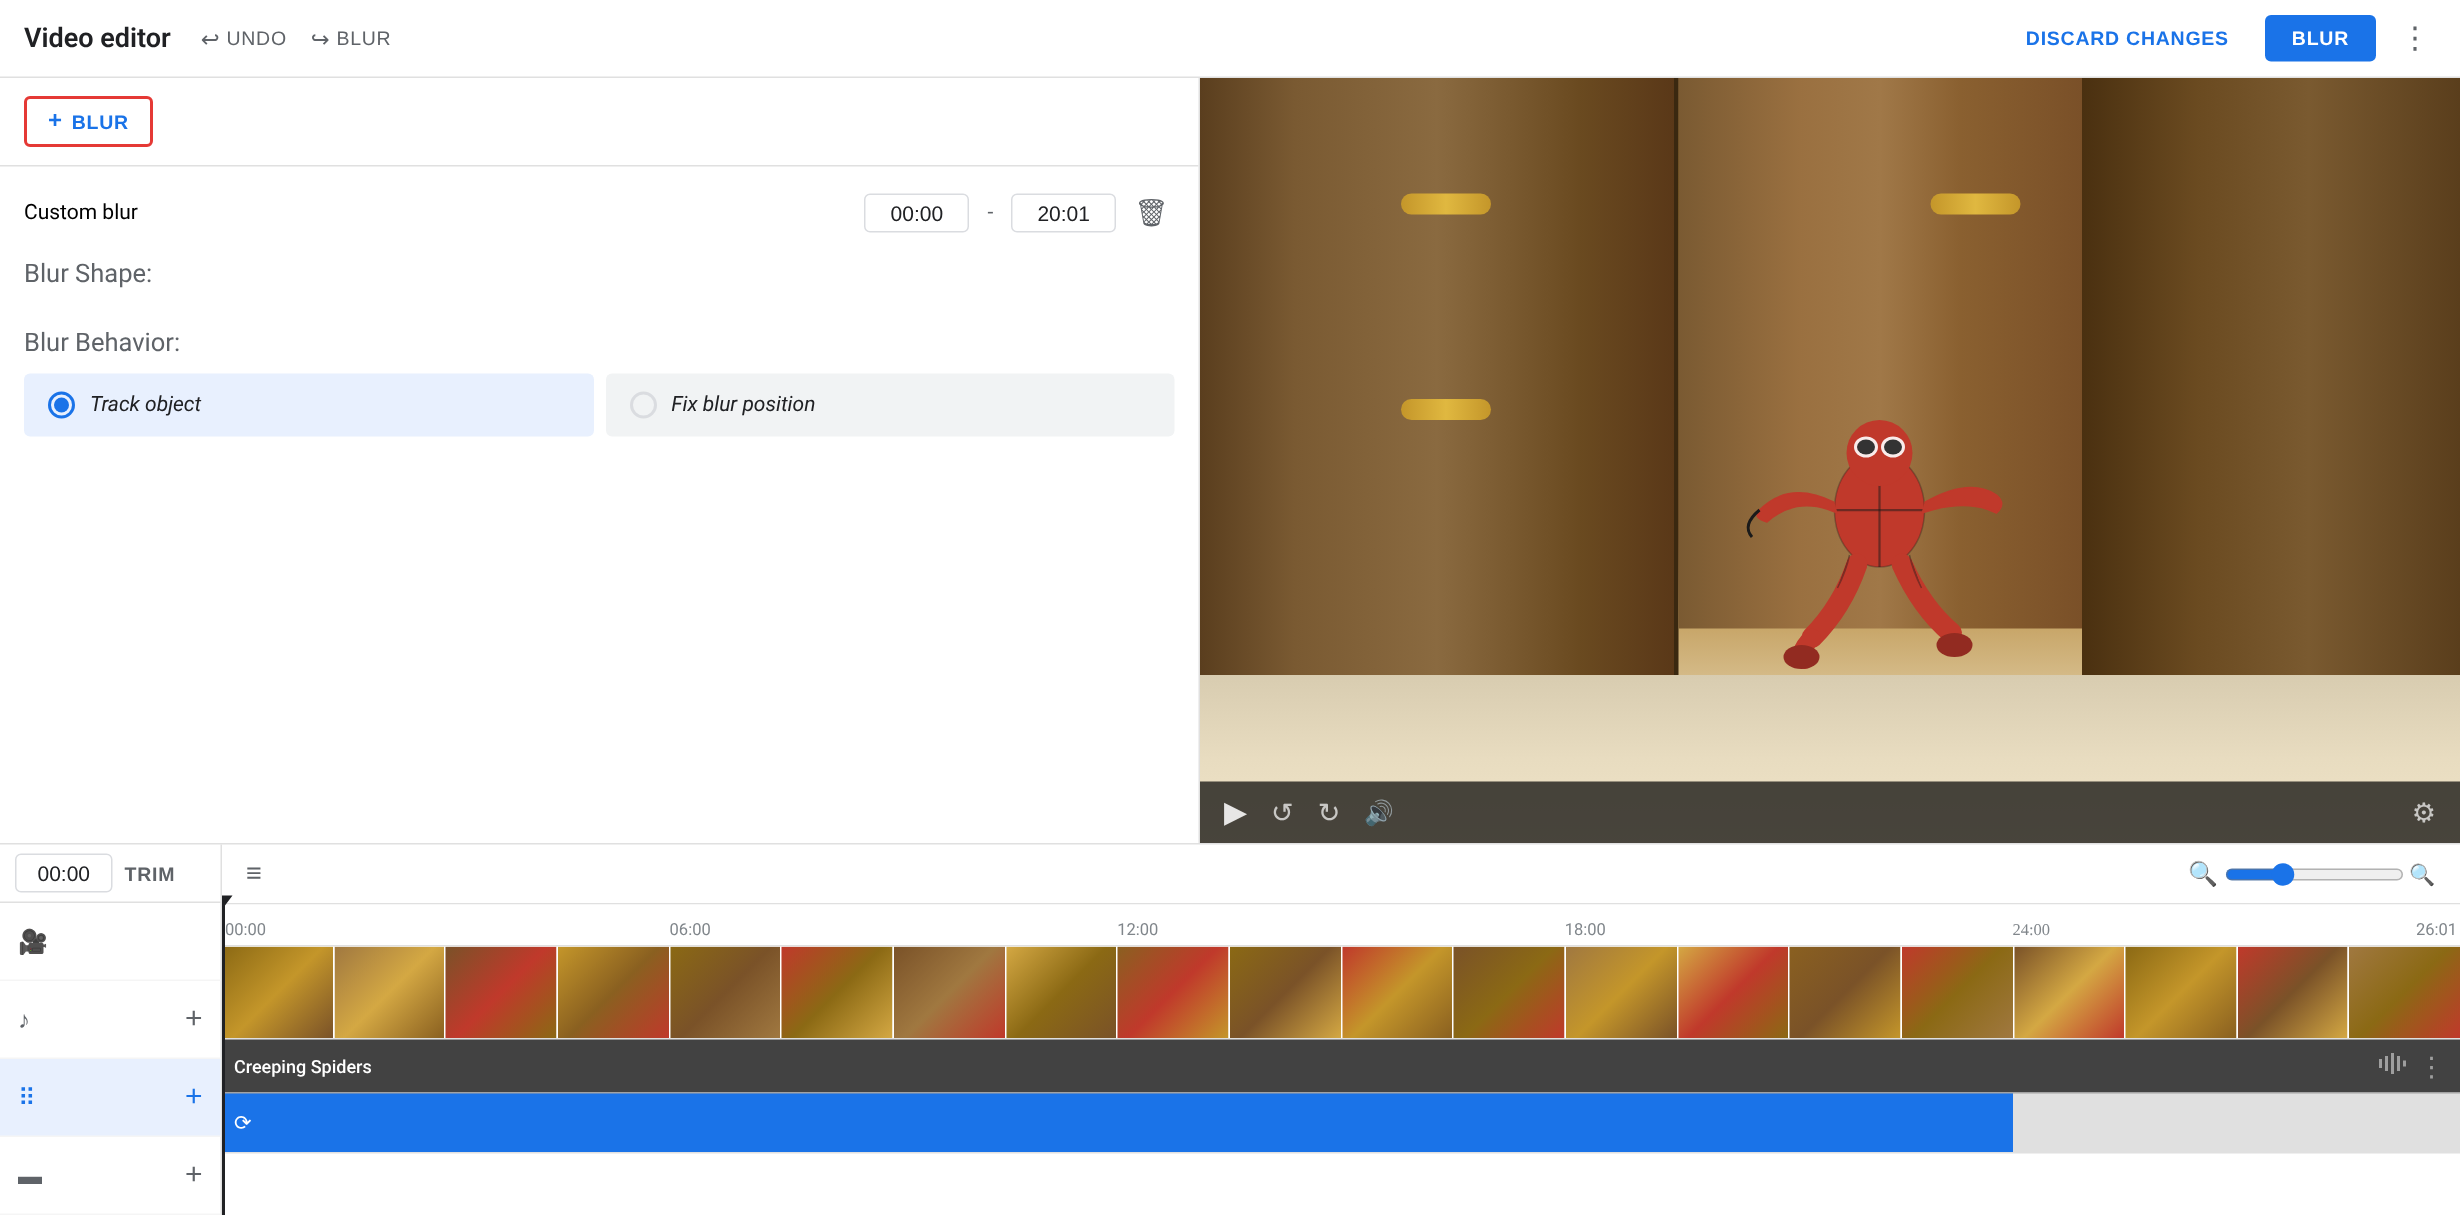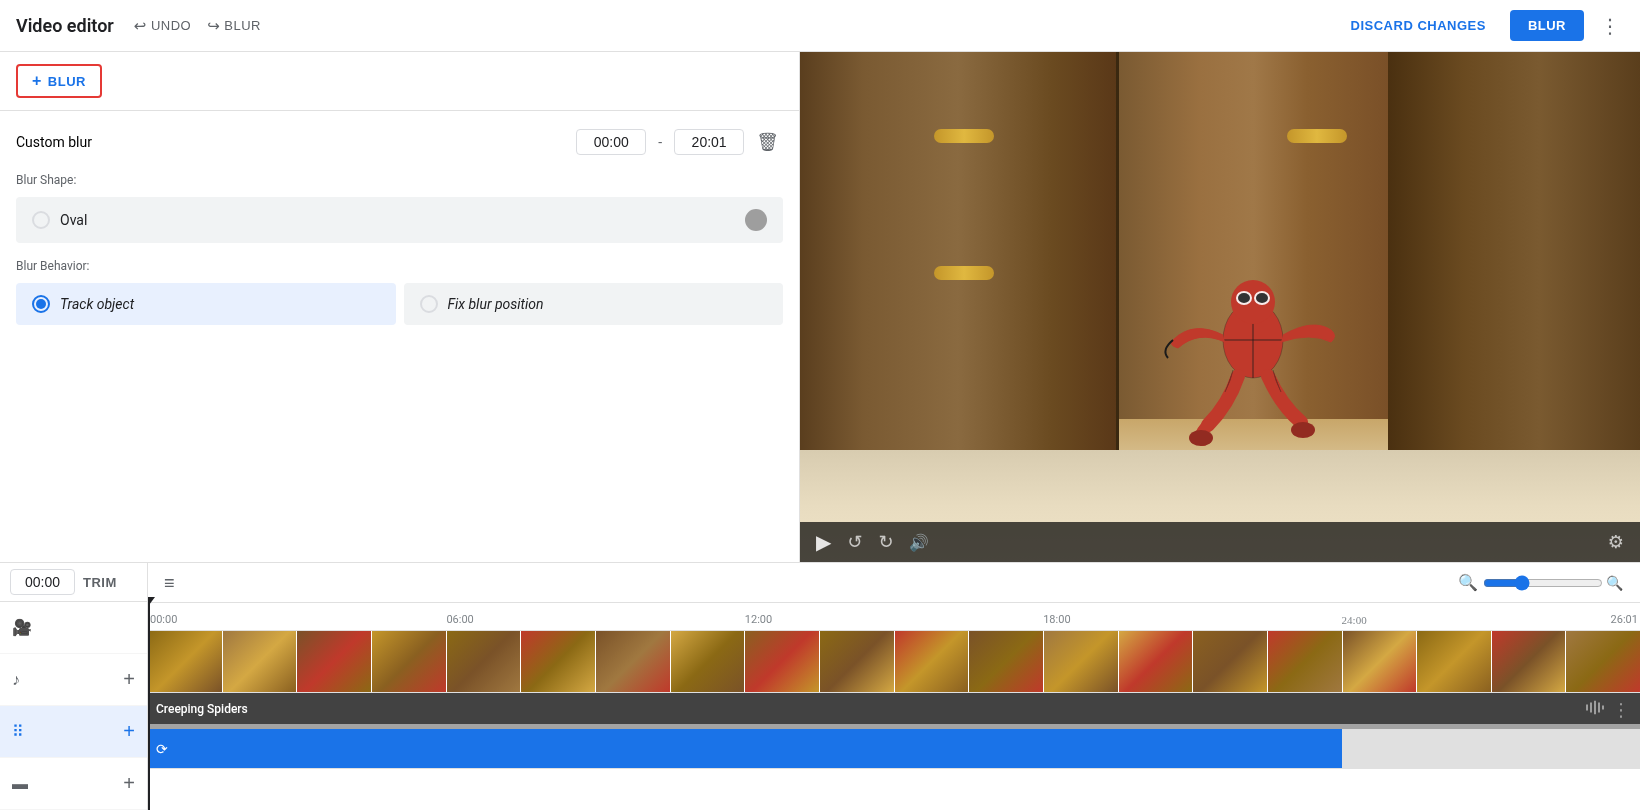--- a/index.html
+++ b/index.html
@@ -42,21 +42,21 @@
     .blur-item-header { display: flex; align-items: center; justify-content: space-between; margin-bottom: 16px; }
     .blur-item-title { font-size: 14px; color: #000000; }
     .blur-item-controls { display: flex; align-items: center; gap: 8px; }
     .time-input {
       border: 1px solid #dadce0; border-radius: 4px; padding: 4px 10px;
       font-size: 14px; color: #202124; width: 70px; text-align: center;
     }
     .time-separator { color: #5f6368; margin: 0 4px; }
     .delete-btn { background: none; border: none; cursor: pointer; color: #5f6368; font-size: 18px; padding: 4px; }
 
-    .section-label { font-size: 12px; color: #5f6368; margin-bottom: 10px; }
+    .section-label { font-size: 17px; color: #5f6368; margin-bottom: 10px; }
 
     .shape-options { display: flex; gap: 8px; margin-bottom: 16px; }
     .shape-option {
       flex: 1; display: flex; align-items: center; justify-content: space-between;
       background: #f1f3f4; border-radius: 4px; padding: 12px 16px; cursor: pointer;
     }
     .shape-option.selected { background: #e8f0fe; }
     .shape-option-left { display: flex; align-items: center; gap: 10px; }
     .radio-circle {
       width: 18px; height: 18px; border-radius: 50%; border: 2px solid #dadce0;
@@ -158,27 +158,20 @@
             <div class="blur-item-controls">
               <input class="time-input" type="text" value="00:00" style="">
               <span class="time-separator">-</span>
               <input class="time-input" type="text" value="20:01" style="">
               <button class="delete-btn">🗑</button>
             </div>
           </div>
 
           <div class="section-label">Blur Shape:</div>
           <div class="shape-options">
-            <div class="shape-option">
-              <div class="shape-option-left">
-                <div class="radio-circle"></div>
-                <span>Oval</span>
-              </div>
-              <div class="shape-icon-oval"></div>
-            </div>
           </div>
 
           <div class="section-label">Blur Behavior:</div>
           <div class="behavior-options">
             <div class="behavior-option selected">
               <div class="radio-circle checked">
                 <div class="radio-inner"></div>
               </div>
               <span>Track object</span>
             </div>
@@ -338,21 +331,21 @@
             <div style="flex:1; min-width:50px; height:100%; background:linear-gradient(135deg,#d4a843,#c0392b,#8B6914); border-right:1px solid #fff;"></div>
             <div style="flex:1; min-width:50px; height:100%; background:linear-gradient(135deg,#8a6020,#7a5228,#c4962a); border-right:1px solid #fff;"></div>
             <div style="flex:1; min-width:50px; height:100%; background:linear-gradient(135deg,#c0392b,#8B6914,#a07840); border-right:1px solid #fff;"></div>
             <div style="flex:1; min-width:50px; height:100%; background:linear-gradient(135deg,#7a5228,#d4a843,#c0392b); border-right:1px solid #fff;"></div>
             <div style="flex:1; min-width:50px; height:100%; background:linear-gradient(135deg,#8B6914,#c4962a,#8a6020); border-right:1px solid #fff;"></div>
             <div style="flex:1; min-width:50px; height:100%; background:linear-gradient(135deg,#c0392b,#7a5228,#d4a843); border-right:1px solid #fff;"></div>
             <div style="flex:1; min-width:50px; height:100%; background:linear-gradient(135deg,#a07840,#8B6914,#c0392b);"></div>
           </div>
         </div>
 
-        <div style="height:36px; background:#424242; border-bottom:5px solid #a3a3a3; display:flex; align-items:center; padding-left:8px; position:relative;">
+        <div style="height:36px; background:#424242; border-bottom:1px solid #a3a3a3; display:flex; align-items:center; padding-left:8px; position:relative;">
           <span style="color:#fff; font-size:12px; font-weight:500;">Creeping Spiders</span>
           <div style="position:absolute; right:36px; top:50%; transform:translateY(-50%);">
             <svg width="18" height="14" viewBox="0 0 18 14" fill="none">
               <rect x="0" y="4" width="2" height="6" fill="#9e9e9e"></rect>
               <rect x="4" y="2" width="2" height="10" fill="#9e9e9e"></rect>
               <rect x="8" y="0" width="2" height="14" fill="#9e9e9e"></rect>
               <rect x="12" y="2" width="2" height="10" fill="#9e9e9e"></rect>
               <rect x="16" y="5" width="2" height="4" fill="#9e9e9e"></rect>
             </svg>
           </div>

